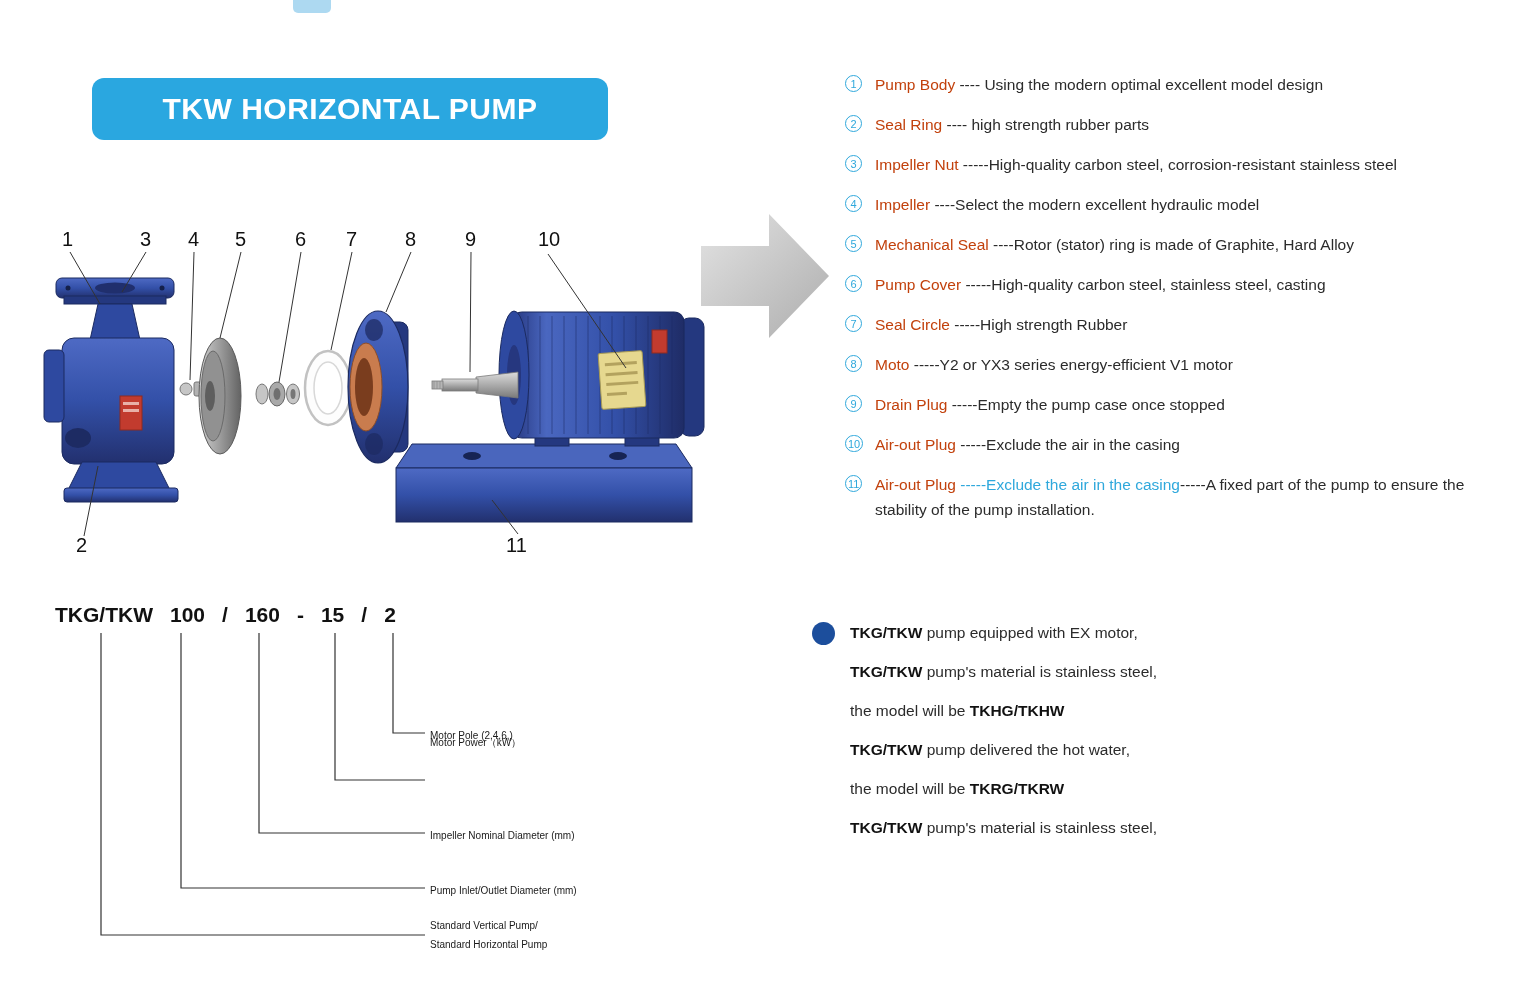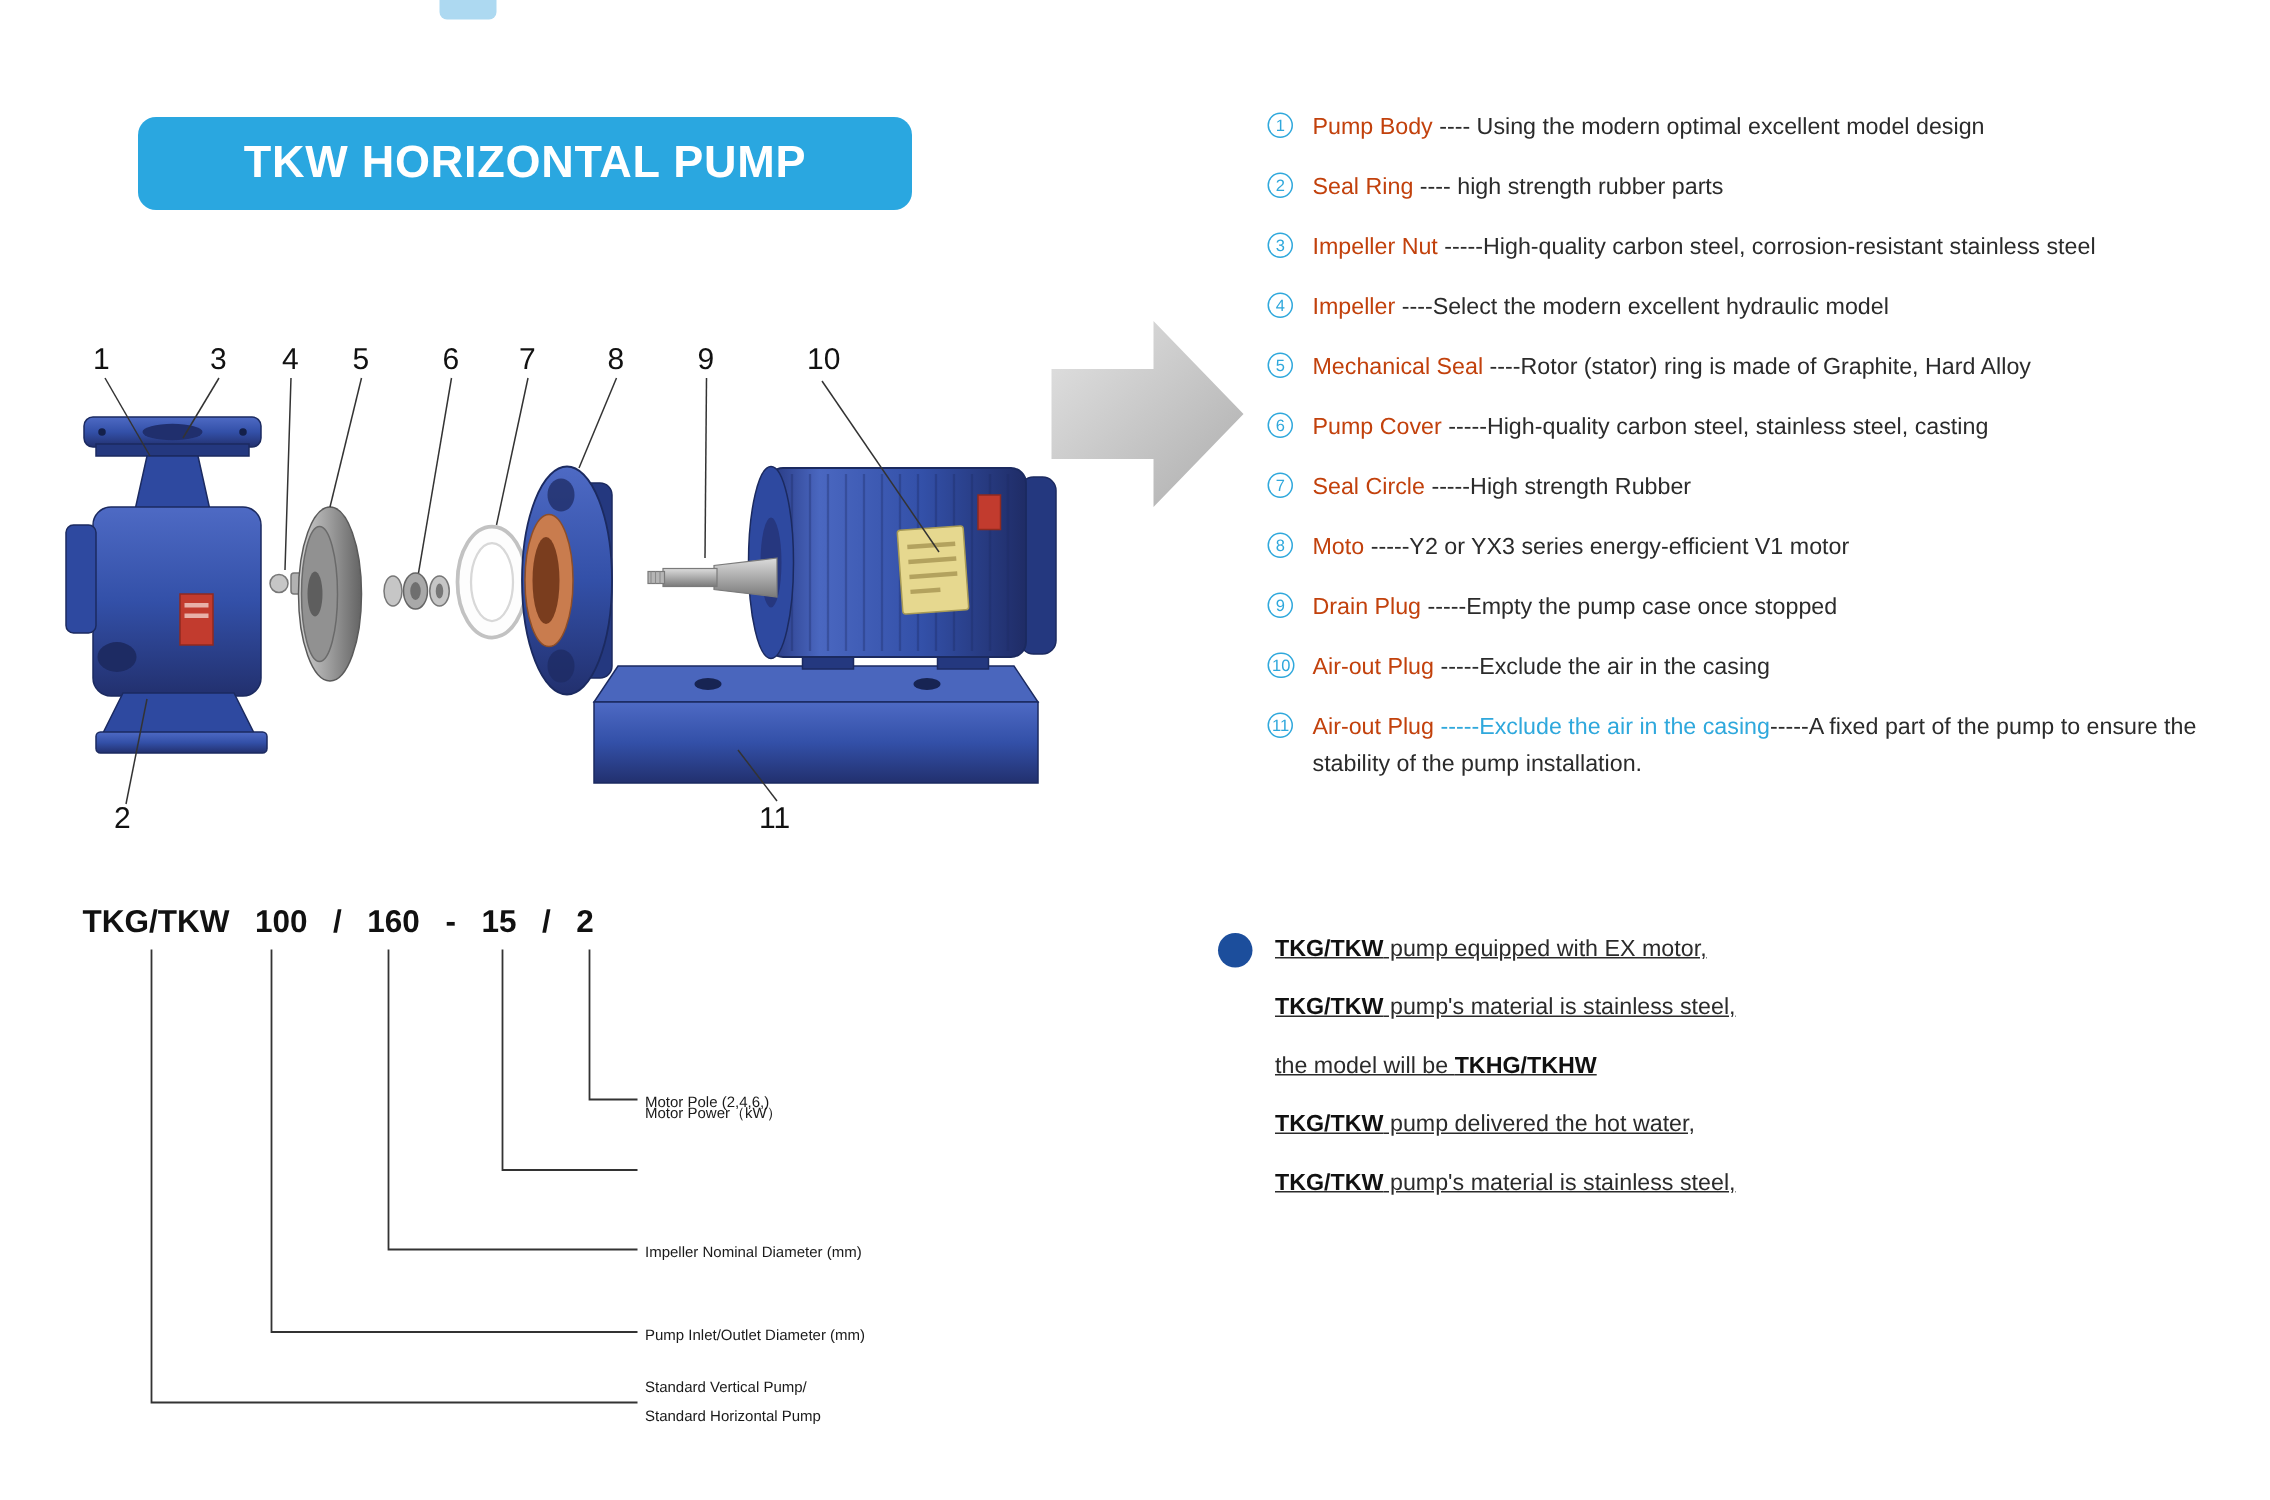--- a/index.html
+++ b/index.html
@@ -24,21 +24,21 @@
   .part-name{color:#c2410c;}
   .part-cyan{color:#2fa8dc;}
   .part-desc{color:#2b2b2b;}
 
   
   .model-code{left:55px;top:603px;display:flex;gap:17px;font-size:21px;font-weight:bold;color:#111;}
   .mlabel{left:430px;font-weight:normal;font-size:10px;color:#1a1a1a;line-height:19px;}
 
   
   .bullet{left:812px;top:622px;width:23px;height:23px;border-radius:50%;background:#1c4e9c;}
-  .notes{left:850px;top:620px;width:590px;font-size:15.5px;color:#2b2b2b;text-decoration:underline;}
+  .notes{left:850px;top:620px;width:590px;font-size:15.5px;color:#2b2b2b;}
   .note-line{margin-bottom:13px;line-height:26px;}
   .bold{font-weight:bold;color:#111;}
 </style>
 </head>
 <body>
 
 <div id="page">
 
   <div class="abs top-artifact"></div>
 
@@ -257,16 +257,17 @@
     <div>Standard Vertical Pump/</div>
     <div>Standard Horizontal Pump</div>
   </div>
 
   <div class="abs bullet"></div>
   <div class="abs notes">
     <div class="note-line"><span class="bold">TKG/TKW</span><span> pump equipped with EX motor,</span></div>
     <div class="note-line"><span class="bold">TKG/TKW</span><span> pump's material is stainless steel,</span></div>
     <div class="note-line"><span>the model will be </span><span class="bold">TKHG/TKHW</span></div>
     <div class="note-line"><span class="bold">TKG/TKW</span><span> pump delivered the hot water,</span></div>
+    <div class="note-line"><span>the model will be </span><span class="bold">TKRG/TKRW</span></div>
     <div class="note-line"><span class="bold">TKG/TKW</span><span> pump's material is stainless steel,</span></div>
   </div>
 
 </div>
 
 </body></html>

